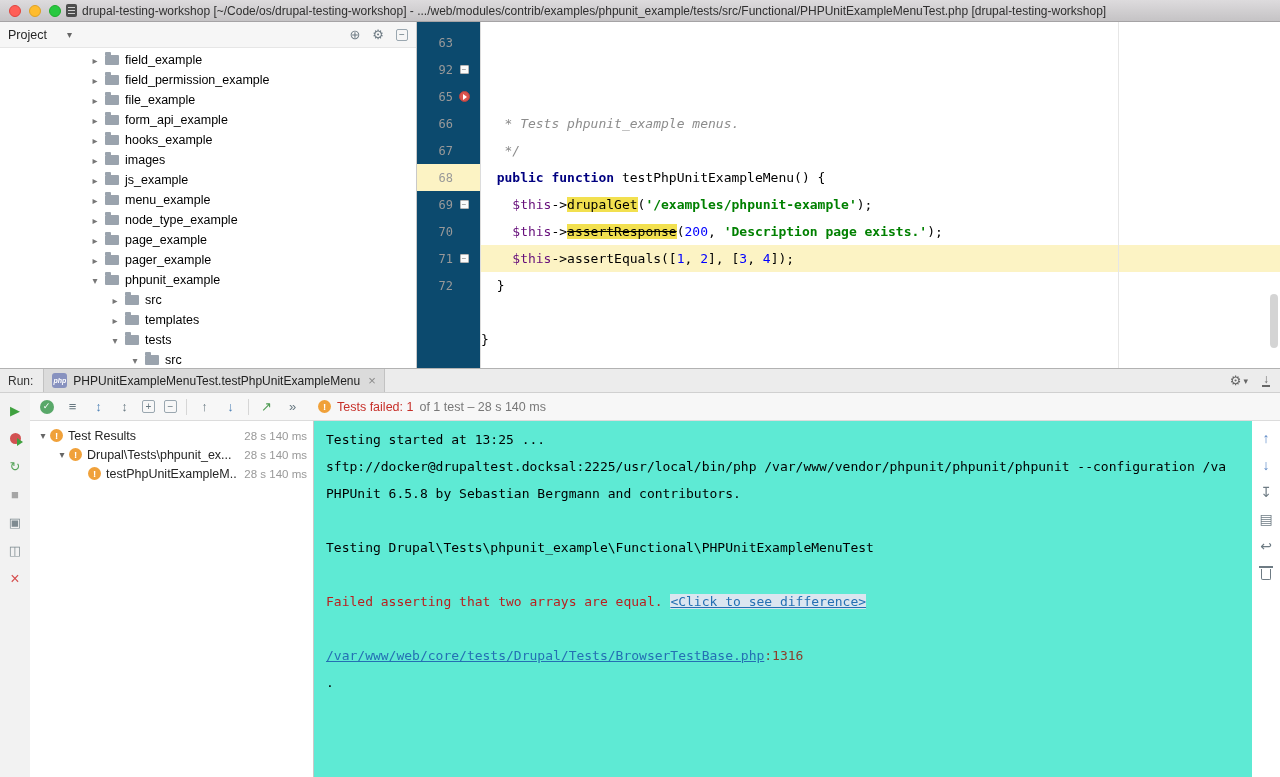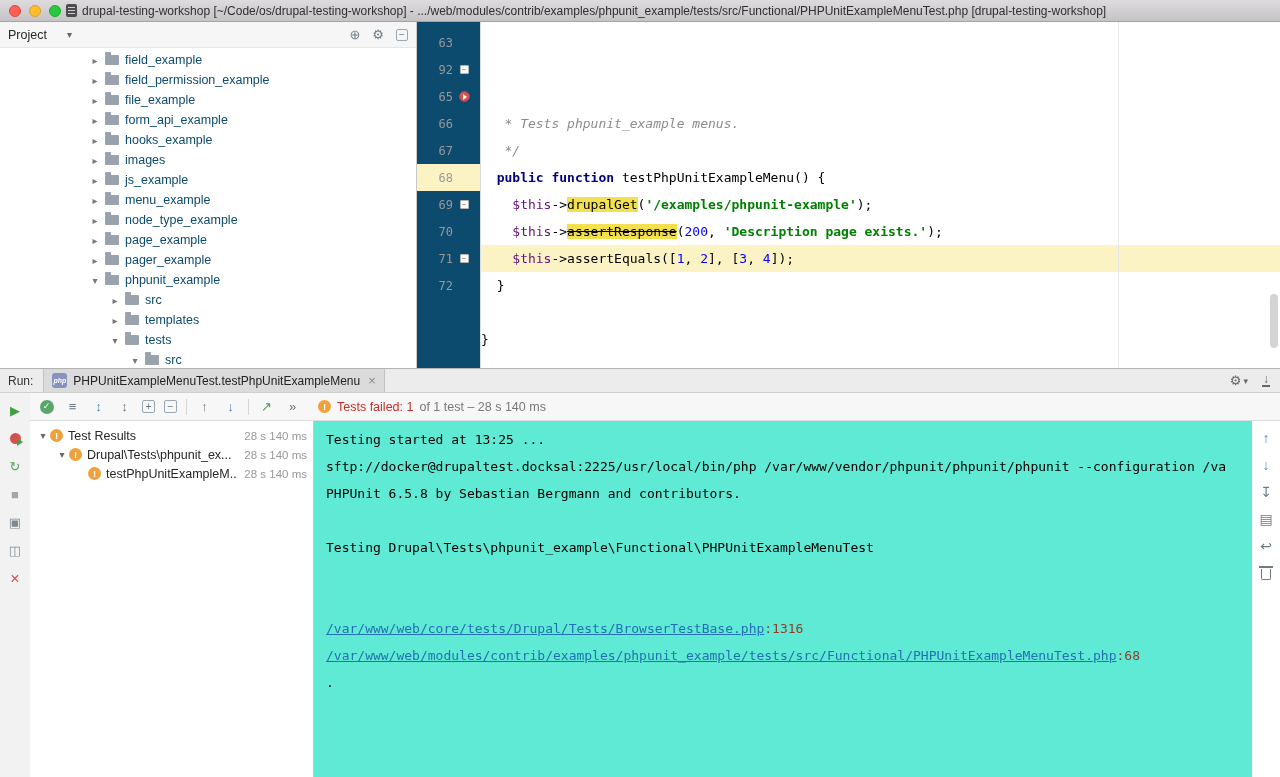--- a/index.html
+++ b/index.html
@@ -26,21 +26,21 @@
   .chev-sm{font-size:10px;color:#666}
   .ph-icons{margin-left:auto;display:flex;gap:12px;align-items:center;color:#6e7b84}
   .phi{font-size:13px;line-height:1;color:#6e7b84}
   .phi.boxed-sm{width:12px;height:12px;border:1px solid #9aa7b0;border-radius:2px;font-size:10px;line-height:10px;text-align:center;color:#667780}
 
   .tree{flex:1 1 auto;overflow:hidden;padding-top:2px}
   .tree-row{height:20px;display:flex;align-items:center;font-size:12.5px;white-space:nowrap}
   .chev{flex:0 0 14px;width:14px;text-align:center;font-size:10px;color:#777}
   .folder-icon{position:relative;flex:0 0 14px;width:14px;height:10px;background:#9aa3ad;border-radius:1px;margin:0 6px 0 3px}
   .folder-icon::before{content:"";position:absolute;top:-3px;left:0;width:6px;height:3px;background:#9aa3ad;border-radius:1px 1px 0 0}
-  .tree-label{color:#0c4a6e}
+  .tree-label{color:#000000}
 
   
   .editor{flex:1 1 auto;display:flex;position:relative;background:#fff;min-width:0}
   .gutter{flex:0 0 64px;width:64px;background:#0c4a6e;border-right:1px solid #dcdcdc;padding-top:7px}
   .gutter-row{height:27px;display:flex;align-items:center;justify-content:flex-end;padding-right:5px}
   .lnum{width:26px;text-align:right;color:#999;font:12px "DejaVu Sans Mono",monospace}
   .gslot{width:22px;display:flex;align-items:center;justify-content:center}
   .gut-fail{width:11px;height:11px;border-radius:50%;background:#d9534f;border:1px solid #b74440;position:relative}
   .gut-fail::after{content:"";position:absolute;left:3px;top:2px;border-left:4px solid #fff;border-top:3px solid transparent;border-bottom:3px solid transparent}
   .fold-box{width:9px;height:9px;border:1px solid #b5b5b5;background:#fbfbfb;border-radius:1px;font-size:8px;line-height:7px;text-align:center;color:#777}
@@ -367,23 +367,23 @@
               </div>
             </div>
           <div class="run-splitter"></div>
           <div class="console">
               <div class="cline"><span class="cs-plain">Testing started at 13:25 ...</span></div>
               <div class="cline"><span class="cs-plain">sftp://docker@drupaltest.docksal:2225/usr/local/bin/php /var/www/vendor/phpunit/phpunit/phpunit --configuration /va</span></div>
               <div class="cline"><span class="cs-plain">PHPUnit 6.5.8 by Sebastian Bergmann and contributors.</span></div>
               <div class="cline">&nbsp;</div>
               <div class="cline"><span class="cs-plain">Testing Drupal\Tests\phpunit_example\Functional\PHPUnitExampleMenuTest</span></div>
               <div class="cline">&nbsp;</div>
+              <div class="cline"><span class="cs-err">Failed asserting that two arrays are equal. </span><span class="cs-linkhl">&lt;Click to see difference&gt;</span></div>
               <div class="cline">&nbsp;</div>
               <div class="cline"><span class="cs-link">/var/www/web/core/tests/Drupal/Tests/BrowserTestBase.php</span><span class="cs-ref">:1316</span></div>
-              <div class="cline"><span class="cs-link">/var/www/web/modules/contrib/examples/phpunit_example/tests/src/Functional/PHPUnitExampleMenuTest.php</span><span class="cs-ref">:68</span></div>
               <div class="cline"><span class="cs-plain">.</span></div>
             </div>
           <div class="console-toolbar">
             <span class="cbi blue">↑</span>
             <span class="cbi blue">↓</span>
             <span class="cbi">↧</span>
             <span class="cbi">▤</span>
             <span class="cbi">↩</span>
             <span class="cbi">
                 <span class="trash"></span>

